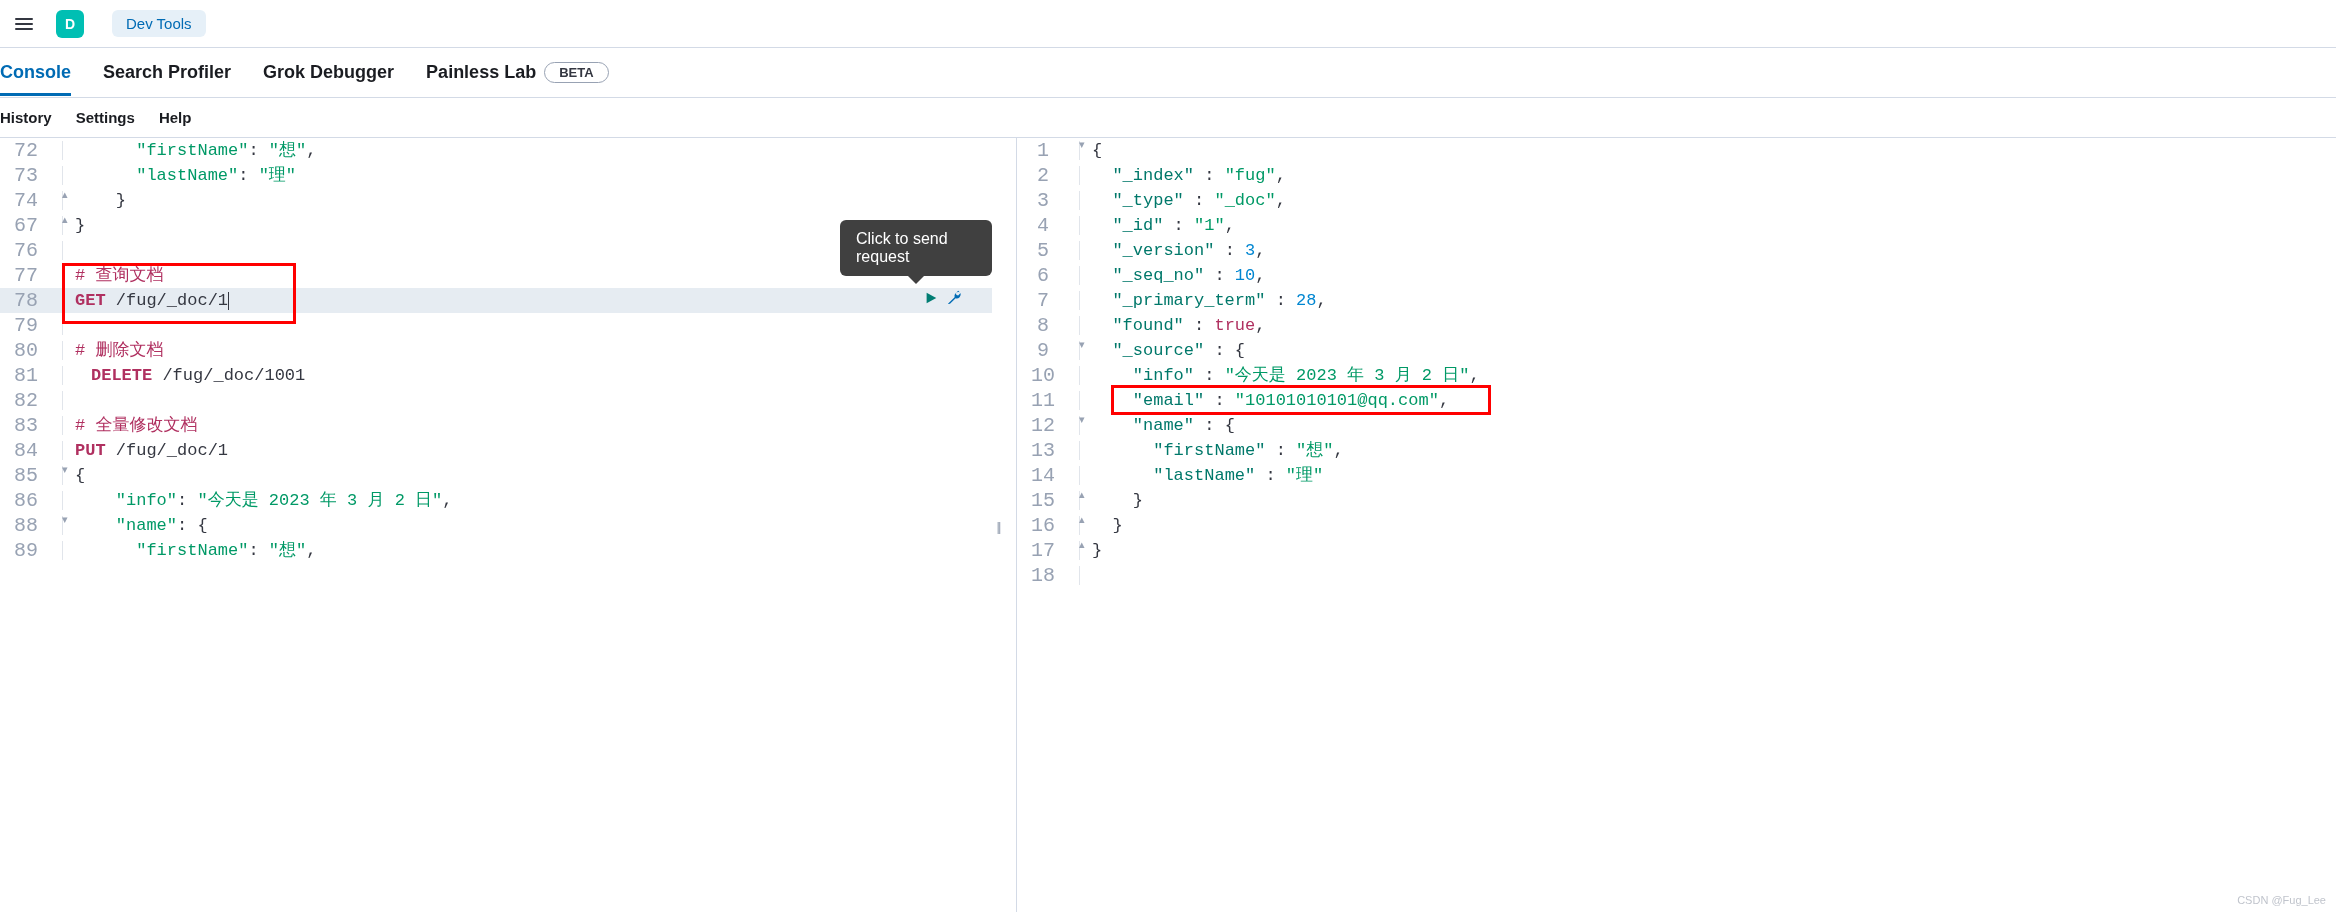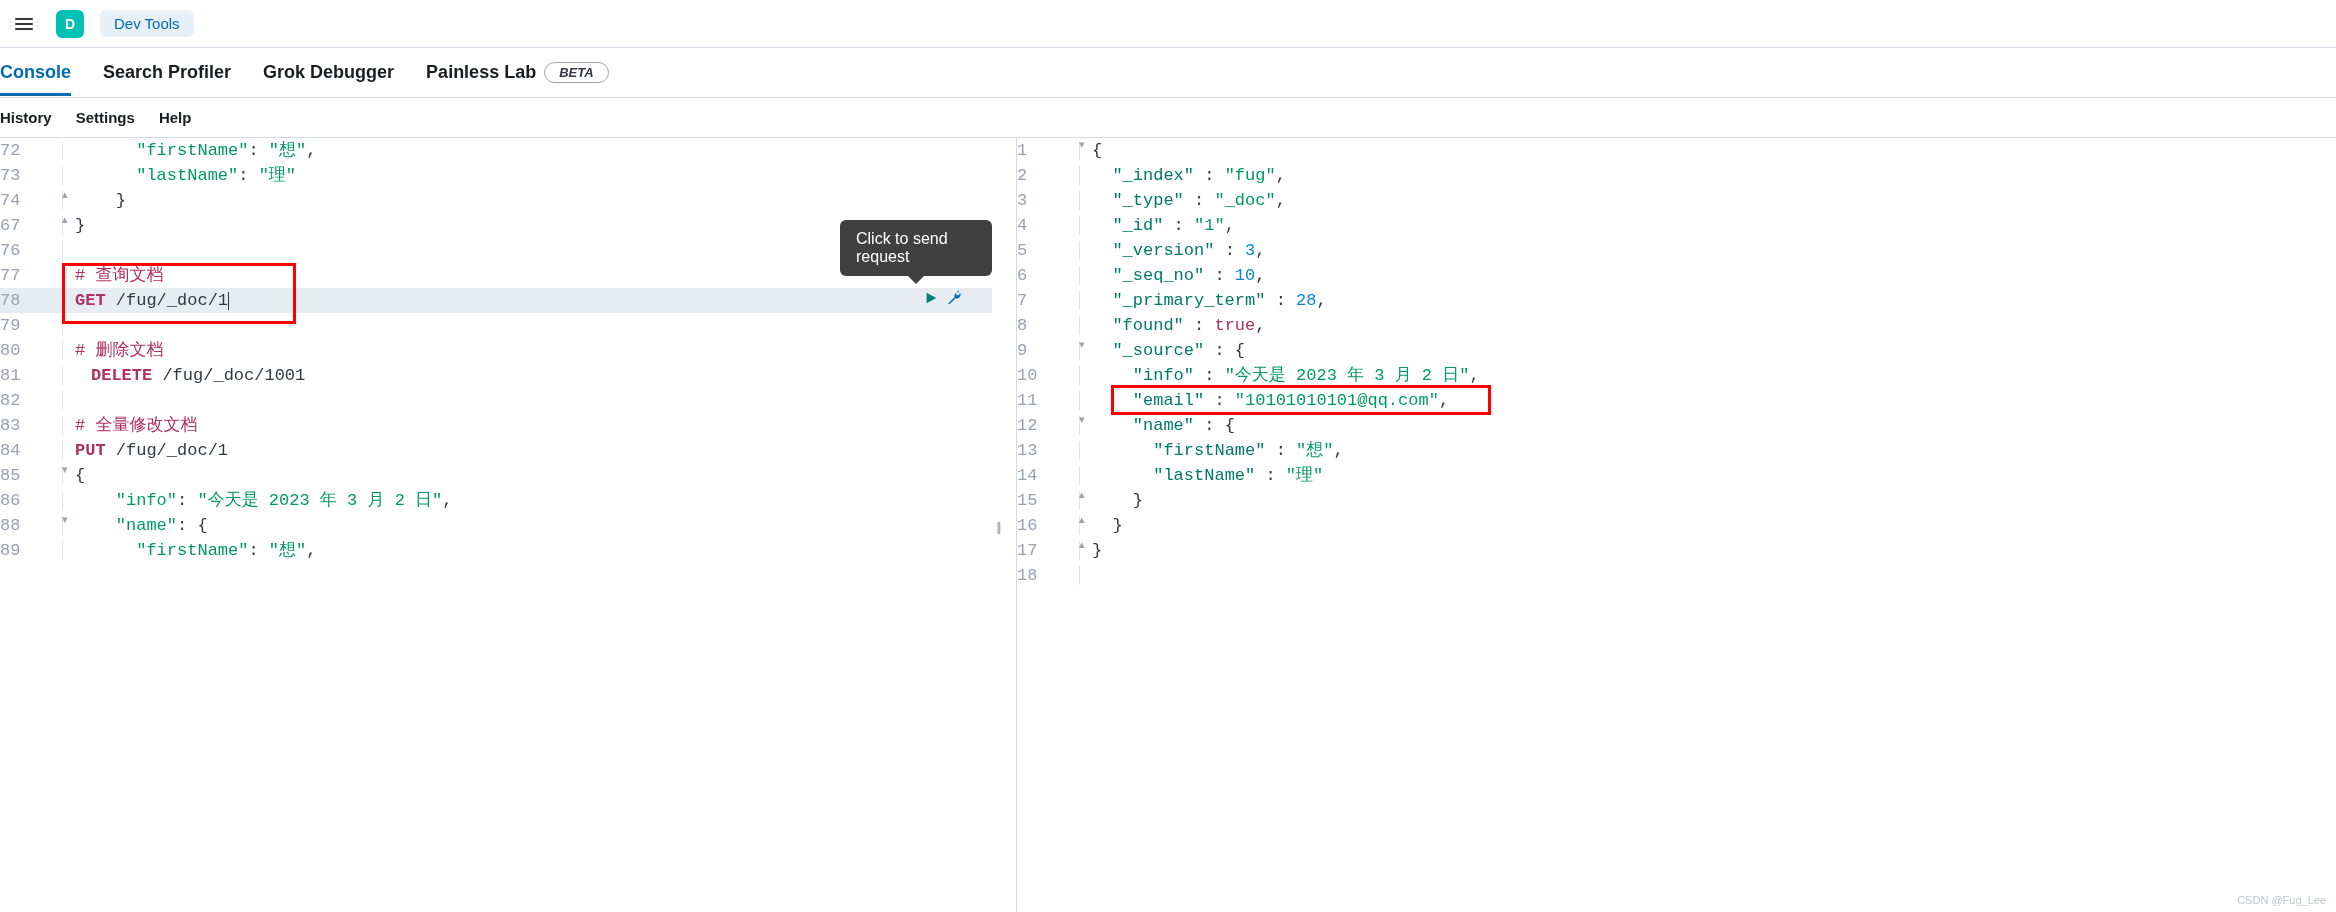--- a/index.html
+++ b/index.html
@@ -4,44 +4,44 @@
   <style>
     * { margin: 0; padding: 0; box-sizing: border-box; }
     body { font-family: -apple-system, BlinkMacSystemFont, "Segoe UI", Helvetica, Arial, sans-serif; background: #fff; overflow: hidden; }
 
     
     .top-bar { display: flex; align-items: center; height: 48px; padding: 0 8px; border-bottom: 1px solid #d3dae6; }
     .hamburger { width: 32px; height: 32px; display: flex; align-items: center; justify-content: center; cursor: pointer; }
     .hamburger-lines { width: 18px; display: flex; flex-direction: column; gap: 3px; }
     .hamburger-lines span { height: 2px; background: #343741; border-radius: 1px; }
     .app-icon { width: 28px; height: 28px; background: #00BFB3; border-radius: 6px; display: flex; align-items: center; justify-content: center; color: #fff; font-weight: 700; font-size: 14px; margin-left: 16px; }
-    .app-name-pill { margin-left: 16px; background: #e6f0f8; color: #006BB4; padding: 5px 14px; border-radius: 6px; font-size: 15px; font-weight: 500; }
+    .app-name-pill { margin-left: 28px; background: #e6f0f8; color: #006BB4; padding: 5px 14px; border-radius: 6px; font-size: 15px; font-weight: 500; }
 
     
     .tabs-row { display: flex; align-items: center; height: 50px; padding: 0 0 0 0; border-bottom: 1px solid #d3dae6; gap: 32px; }
     .tab { font-size: 18px; font-weight: 700; color: #1a1c21; padding: 12px 0; cursor: pointer; position: relative; }
     .tab.active { color: #006BB4; }
     .tab.active::after { content: ""; position: absolute; left: 0; right: 0; bottom: -1px; height: 3px; background: #006BB4; }
     .tab:first-child { margin-left: 0; }
-    .beta-badge { border: 1px solid #98A2B3; border-radius: 20px; padding: 2px 14px; font-size: 13px; font-weight: 700; color: #343741; margin-left: 8px; font-style: italic; }
+    .beta-badge { border: 1px solid #98A2B3; border-radius: 20px; padding: 2px 14px; font-size: 13px; font-weight: 700; color: #343741; margin-left: 8px; }
 
     
     .sub-row { display: flex; align-items: center; height: 40px; padding: 0 0 0 0; gap: 24px; border-bottom: 1px solid #d3dae6; }
     .sub-link { font-size: 15px; font-weight: 700; color: #1a1c21; cursor: pointer; }
 
     
     .editor-area { display: flex; height: calc(912px - 48px - 50px - 40px); position: relative; }
     .pane { position: relative; }
     .pane-left { flex: 0 0 992px; }
     .pane-left-inner { position: relative; width: 100%; height: 100%; }
     .pane-right { flex: 1; border-left: 1px solid #d3dae6; margin-left: 12px; }
     .resizer { width:12px; display:flex; align-items:center; justify-content:center; color:#98A2B3; cursor:col-resize; position:relative; }
     .resizer-handle { position:absolute; top:50%; transform:translateY(-40%); font-size:13px; letter-spacing:-2px; }
 
-    .gutter { width: 62px; text-align: left; color: #98A2B3; padding-right: 10px; font-family: "SFMono-Regular", Consolas, "Liberation Mono", Menlo, monospace; font-size: 17px; line-height: 25px; user-select: none; }
+    .gutter { width: 62px; text-align: center; color: #98A2B3; padding-right: 10px; font-family: "SFMono-Regular", Consolas, "Liberation Mono", Menlo, monospace; font-size: 20px; line-height: 25px; user-select: none; }
     .code { font-family: "SFMono-Regular", Consolas, "Liberation Mono", Menlo, monospace; font-size: 17px; line-height: 25px; white-space: pre; color: #343741; }
     .code-line { display: flex; height: 25px; position: relative; }
     .line-content { flex: 1; }
 
     .fold-caret { position:absolute; left:62px; width:10px; color:#98A2B3; font-size:11px; }
 
     
     .k-str { color: #009966; } 
     .k-num { color: #0086d1; } 
     .k-key { color: #009966; } 

